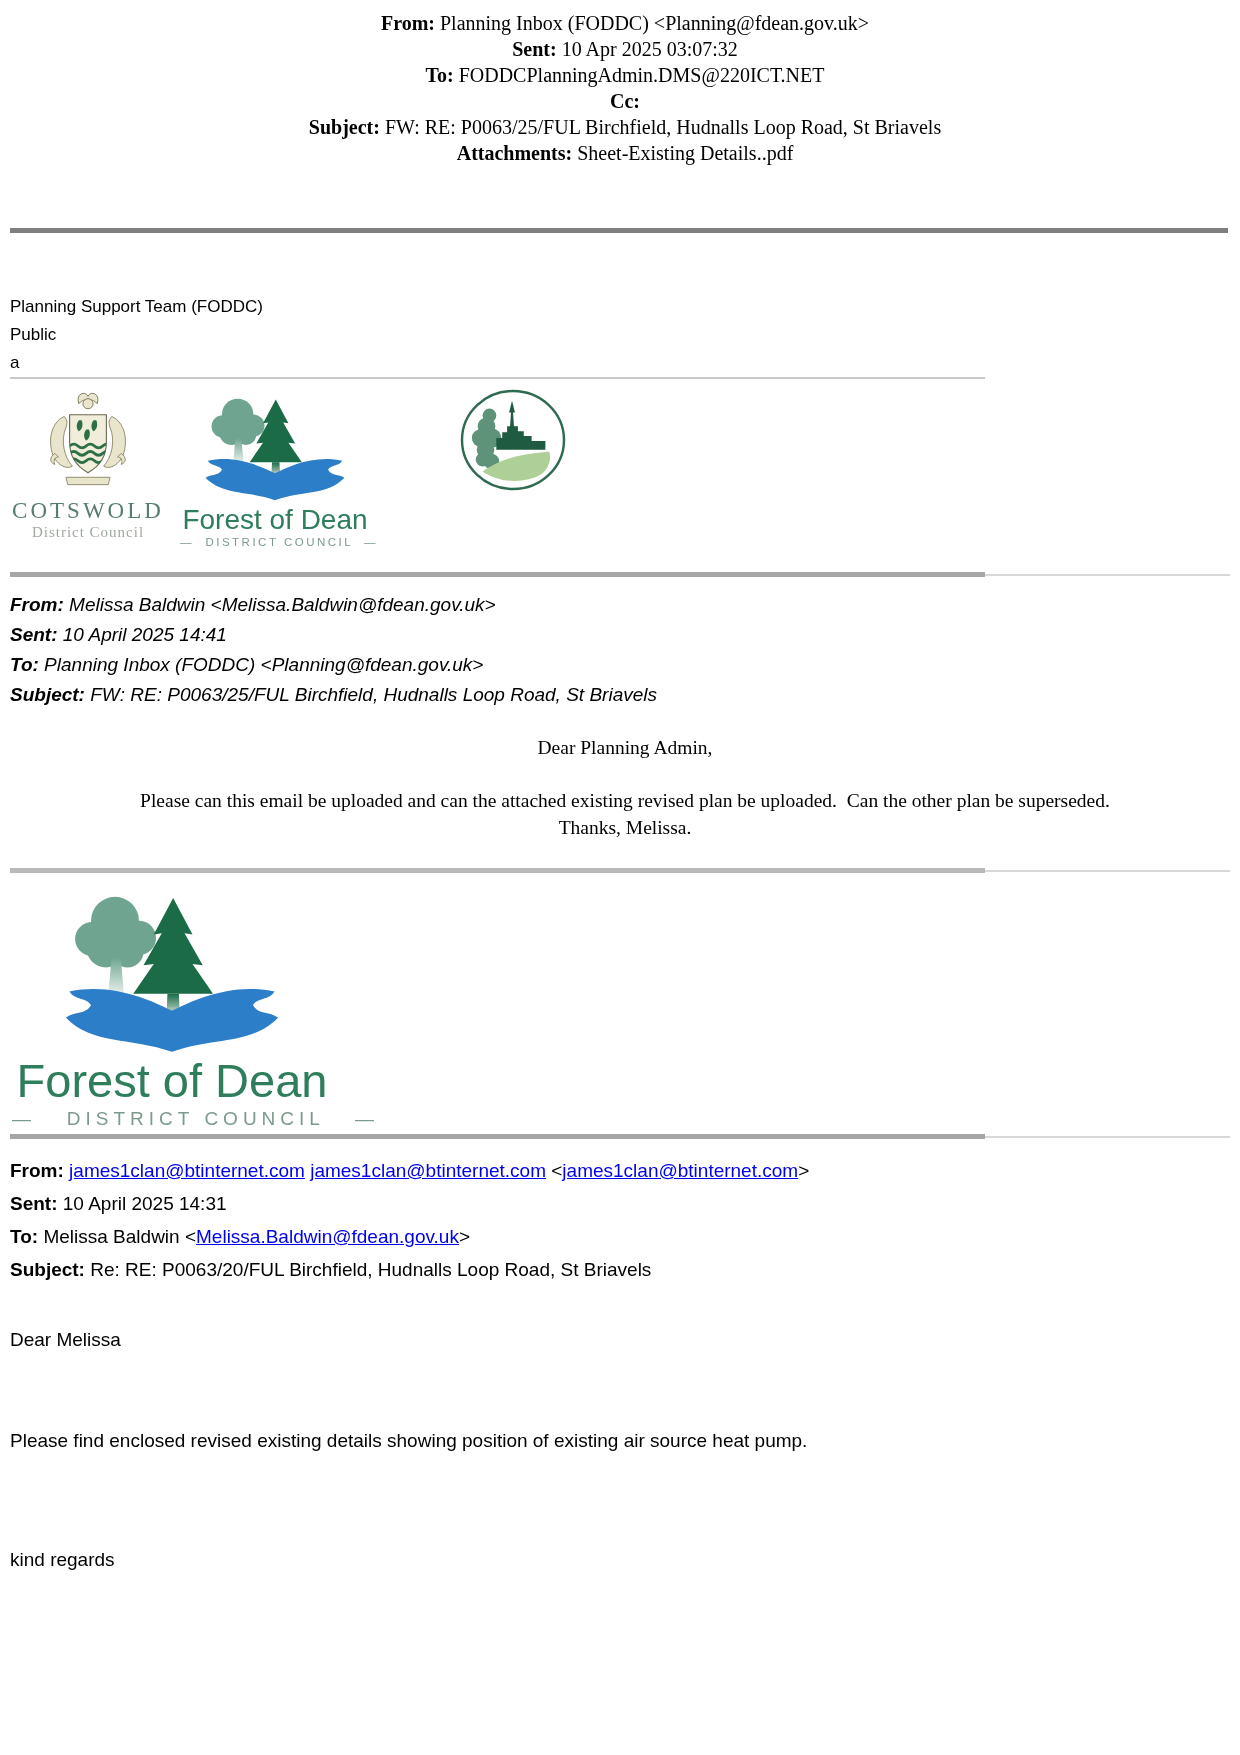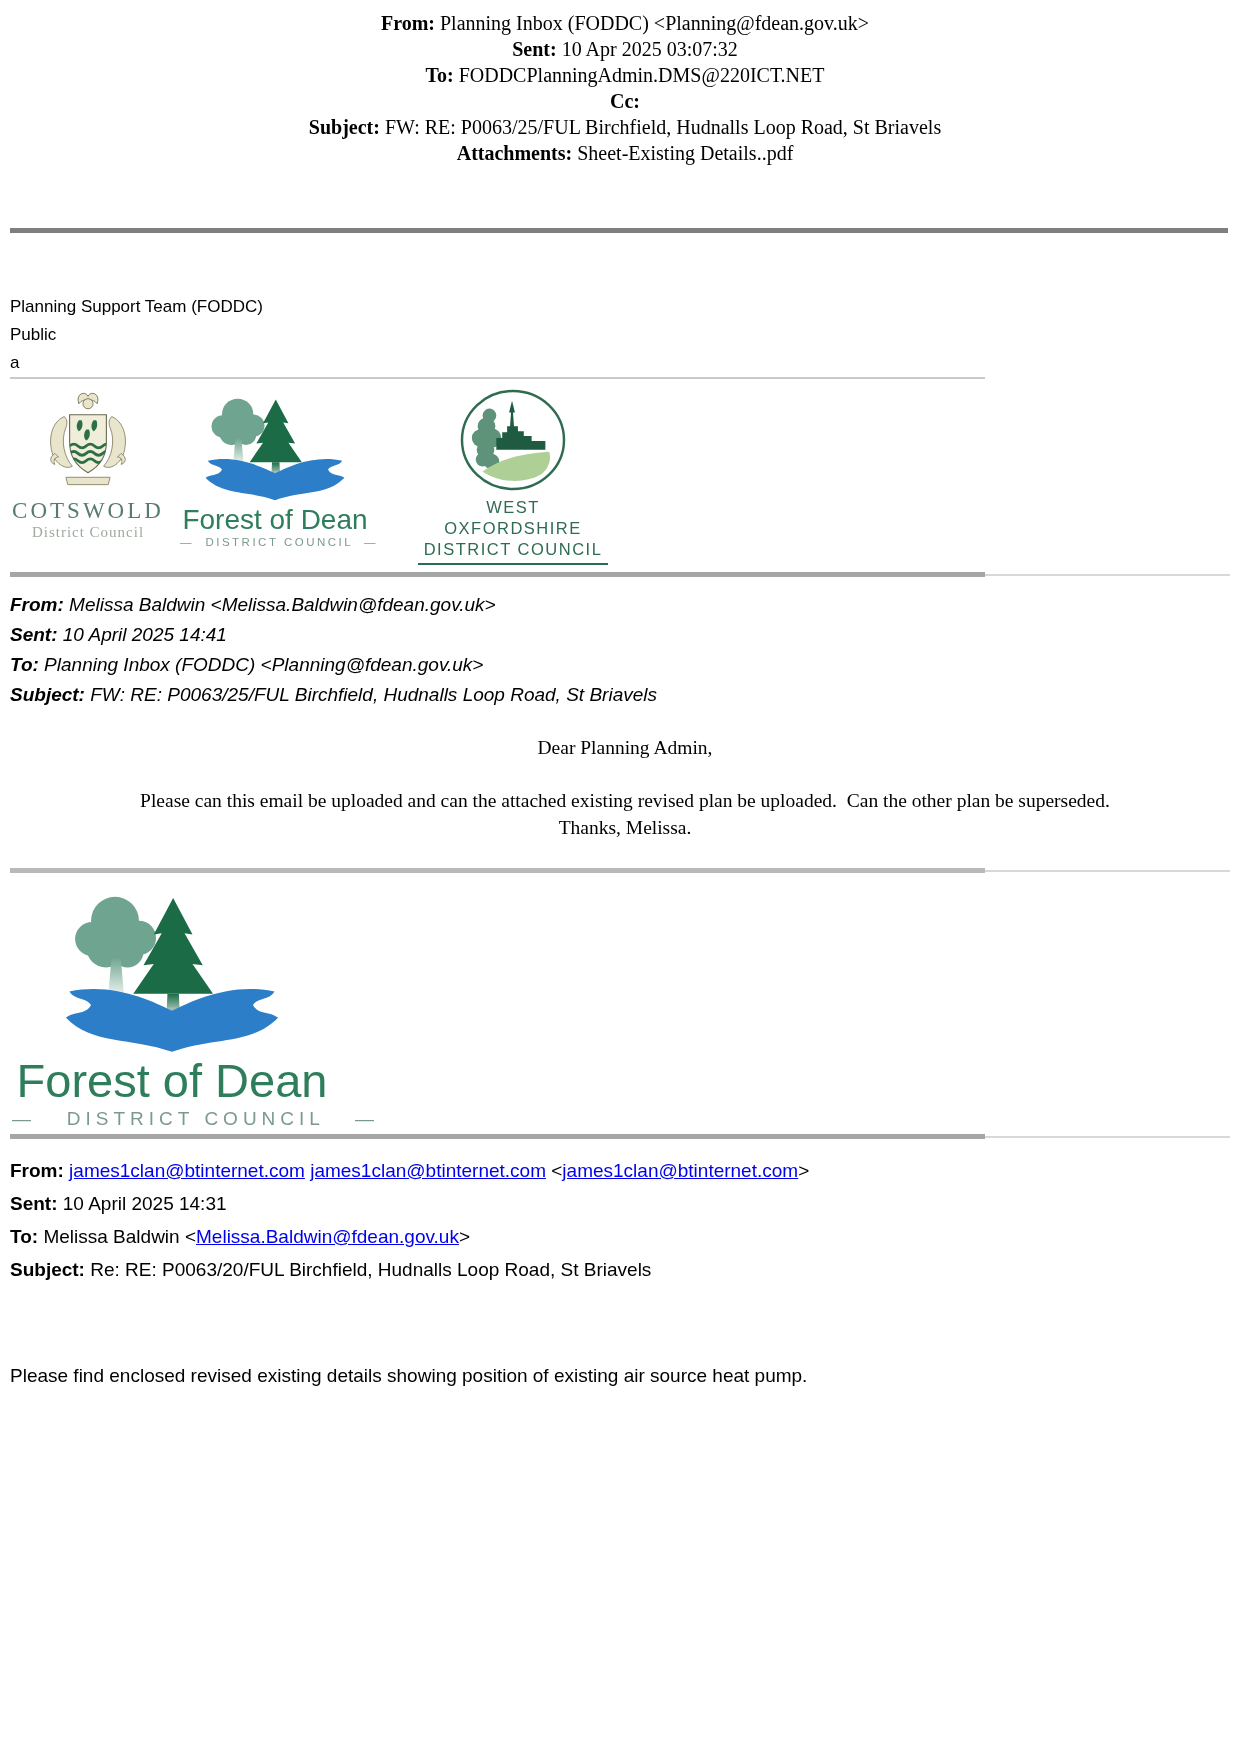--- a/index.html
+++ b/index.html
@@ -171,24 +171,20 @@
             <circle cx="28" cy="38" r="9"></circle>
             <circle cx="22" cy="50" r="9"></circle>
           <circle cx="27" cy="62" r="9"></circle>
             <circle cx="33" cy="50" r="10"></circle>
             <circle cx="33" cy="74" r="8"></circle>
             <circle cx="24" cy="72" r="7"></circle>
         </g>
         <path d="M38,62 L38,50 L44,50 L44,44 L49,44 L49,38 L52,38 L53,24 L51,24 L54,12 L57,24 L55,24 L56,38 L60,38 L60,43 L66,43 L66,48 L74,48 L74,53 L88,53 L88,62 Z" fill="#1E5B40"></path>
         <path d="M24,84 C40,72 62,66 92,64 C94,72 92,80 84,87 C66,97 42,96 24,84 Z" fill="#AECF96"></path>
       </svg>
-      <div class="wo-text">
-        <div>WEST OXFORDSHIRE</div>
-        <div>DISTRICT COUNCIL</div>
-      </div>
     </div>
   </div>
 
   <div class="divider-two"></div>
 
   <section class="hdr2 sans">
     <div class="hrow"><span class="lbl">From:</span><span class="val"> Melissa Baldwin &lt;Melissa.Baldwin@fdean.gov.uk&gt;</span></div>
     <div class="hrow"><span class="lbl">Sent:</span><span class="val"> 10 April 2025 14:41</span></div>
     <div class="hrow"><span class="lbl">To:</span><span class="val"> Planning Inbox (FODDC) &lt;Planning@fdean.gov.uk&gt;</span></div>
     <div class="hrow"><span class="lbl">Subject:</span><span class="val"> FW: RE: P0063/25/FUL Birchfield, Hudnalls Loop Road, St Briavels</span></div>
@@ -240,16 +236,18 @@
   <div class="divider-two last"></div>
 
   <section class="hdr3 sans">
     <div class="hrow"><span class="lbl">From:</span><span> </span><a href="#">james1clan@btinternet.com</a><span> </span><a href="#">james1clan@btinternet.com</a><span> &lt;</span><a href="#">james1clan@btinternet.com</a><span>&gt;</span></div>
     <div class="hrow"><span class="lbl">Sent:</span><span class="val"> 10 April 2025 14:31</span></div>
     <div class="hrow"><span class="lbl">To:</span><span> Melissa Baldwin &lt;</span><a href="#">Melissa.Baldwin@fdean.gov.uk</a><span>&gt;</span></div>
     <div class="hrow"><span class="lbl">Subject:</span><span class="val"> Re: RE: P0063/20/FUL Birchfield, Hudnalls Loop Road, St Briavels</span></div>
   </section>
 
   <section class="body3 sans">
+    <div class="p1">Dear Melissa</div>
     <div class="p2">Please find enclosed revised existing details showing position of existing air source heat pump.</div>
+    <div class="p3">kind regards</div>
   </section>
 
 </div>
 
 </body></html>

